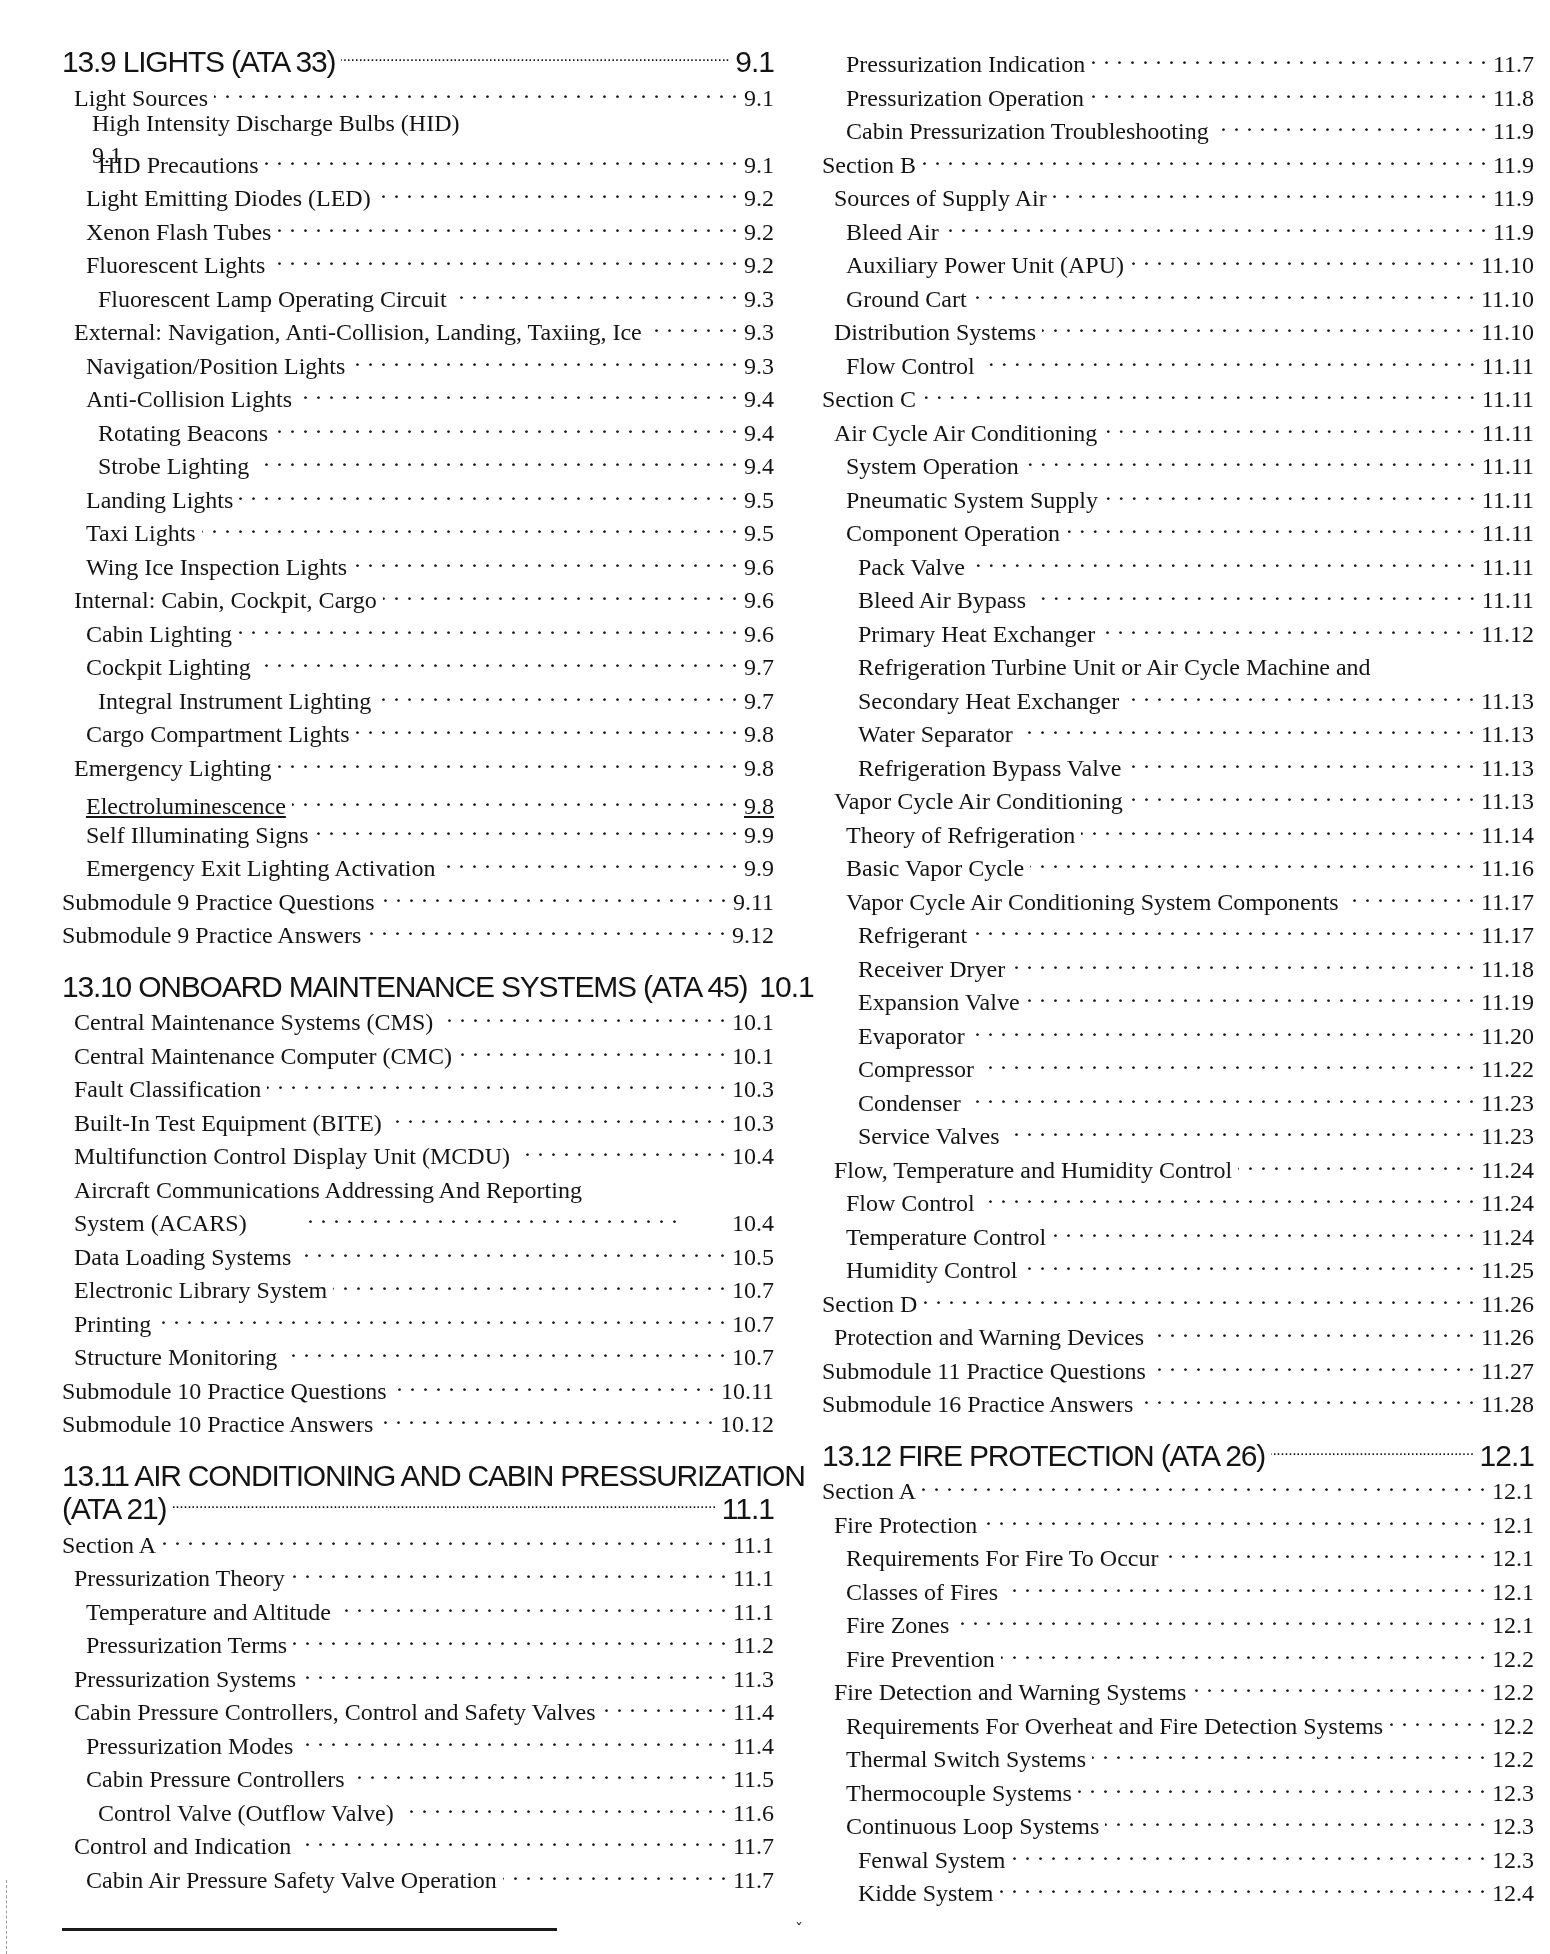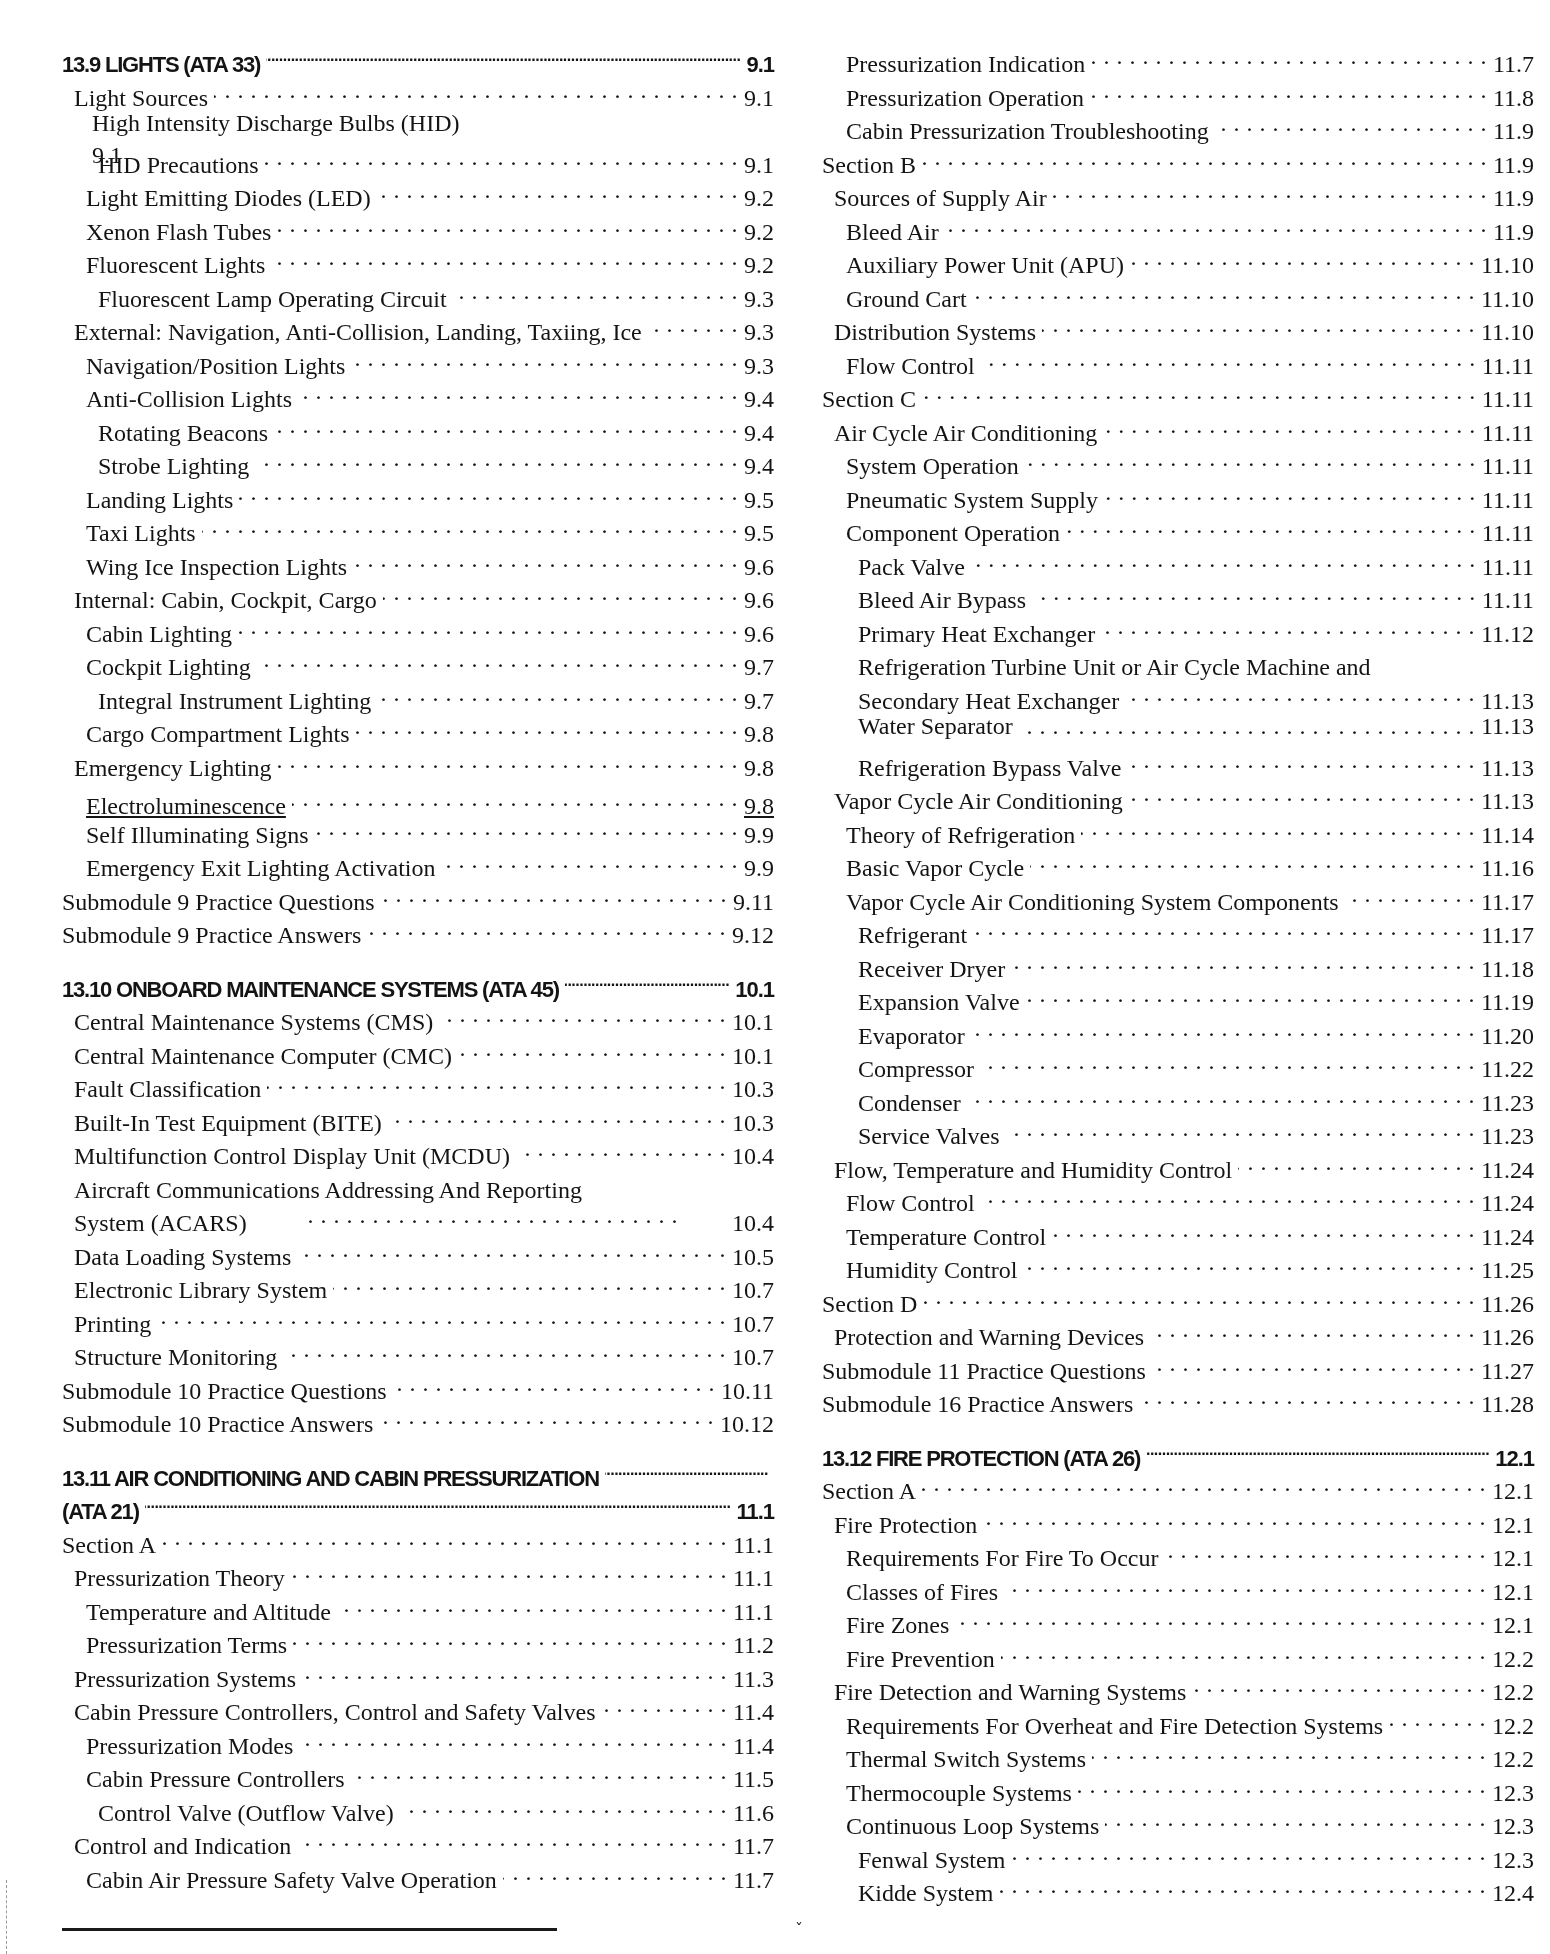--- a/index.html
+++ b/index.html
@@ -19,21 +19,21 @@
     position: relative;
   }
   .row .leader::after {
     content: ". . . . . . . . . . . . . . . . . . . . . . . . . . . . . . . . . . . . . . . . . . . . . . . . . . . . . . . . . . . . . . . . . . . . . . . . . . . . . . . . . . . . . . . . . . . . . . . .";
     position: absolute; right: 0; top: 0; white-space: nowrap; letter-spacing: 0.5px;
   }
   .row.nolead .leader::after { content: ""; }
   .row .page { flex: 0 0 auto; text-align: right; }
   .row.heading {
     font-family: "Liberation Sans", "DejaVu Sans", sans-serif;
-    font-weight: bold; font-size: 22px; letter-spacing: -1.2px;
+    font-weight: normal; font-size: 30px; letter-spacing: -1.2px;
     transform-origin: left center;
   }
   .row.heading .leader::after {
     content: "..........................................................................................................................................................................";
     letter-spacing: -0.5px; font-size: 16px;
   }
   .row.heading .page { letter-spacing: -1px; }
   .lvl0 { padding-left: 0; }
   .lvl1 { padding-left: 12px; }
   .lvl2 { padding-left: 24px; }
@@ -418,21 +418,21 @@
     <div class="row lvl3 nolead" style="top: 643px;">
       <span class="title">Refrigeration Turbine Unit or Air Cycle Machine and</span>
       <span class="leader"></span>
       <span class="page"></span>
     </div>
     <div class="row lvl3" style="top: 676.5px;">
       <span class="title">Secondary Heat Exchanger</span>
       <span class="leader"></span>
       <span class="page">11.13</span>
     </div>
-    <div class="row lvl3" style="top: 710px; align-items: flex-end;">
+    <div class="row lvl3" style="top: 710px;">
       <span class="title">Water Separator</span>
       <span class="leader"></span>
       <span class="page">11.13</span>
     </div>
     <div class="row lvl3" style="top: 743.5px;">
       <span class="title">Refrigeration Bypass Valve</span>
       <span class="leader"></span>
       <span class="page">11.13</span>
     </div>
     <div class="row lvl1" style="top: 777px;">

